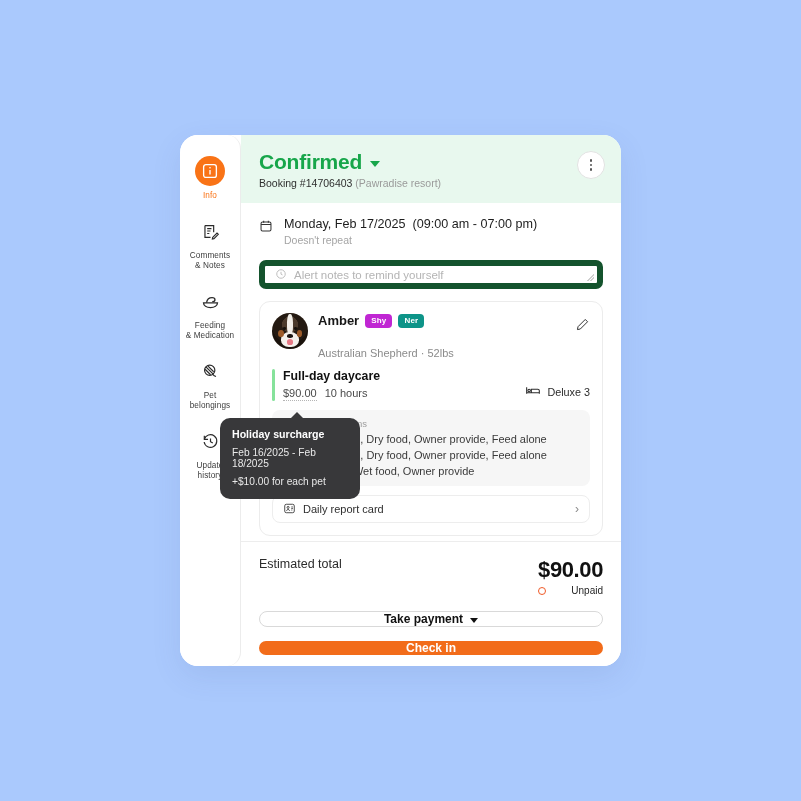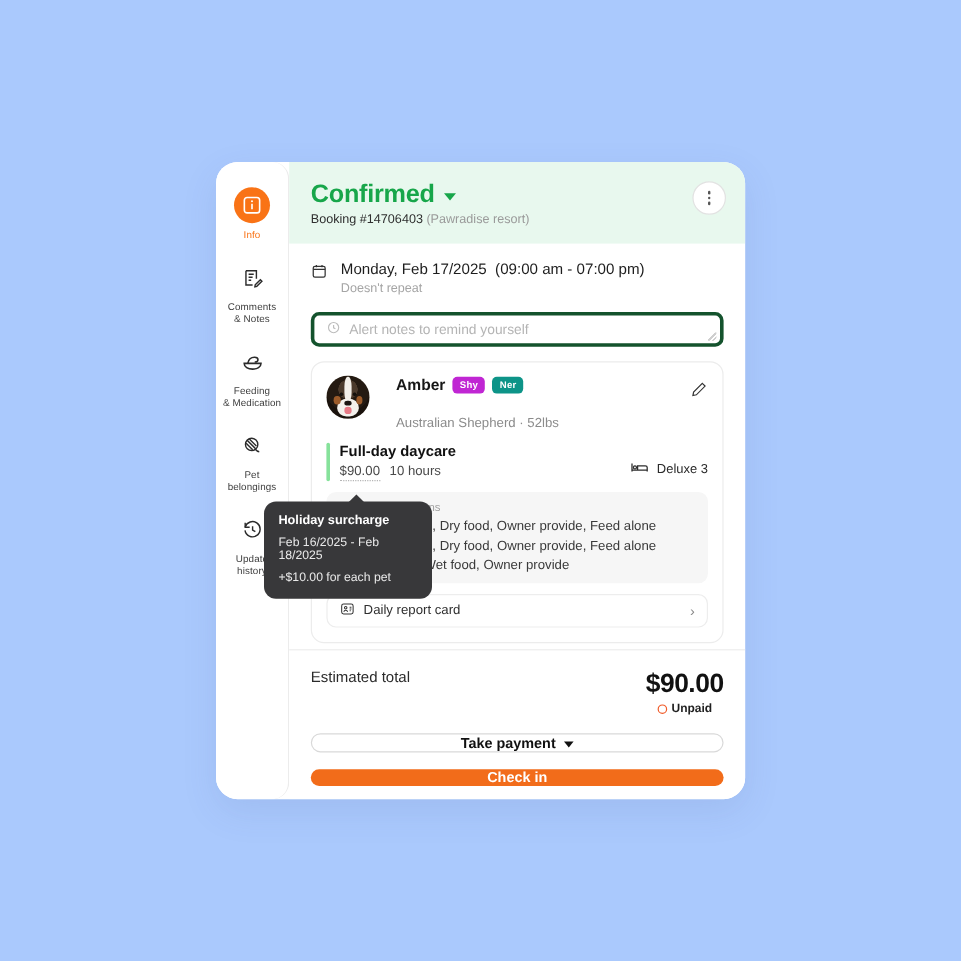--- a/index.html
+++ b/index.html
@@ -103,21 +103,21 @@
   .body-scroll { flex: 1; padding: 14px 18px 0 18px; overflow: hidden; }
 
   .date-row { display: flex; gap: 11px; align-items: flex-start; }
   .cal-ico { margin-top: 2px; color: #333; }
   .date-main { font-size: 12.6px; color: #1d1d1d; }
   .date-sub { font-size: 10.5px; color: #a5a5a5; margin-top: 3px; }
 
   .alert-input {
     margin-top: 14px;
     height: 29px;
-    border: 3px solid #14532d;
+    border: 6px solid #14532d;
     border-radius: 7px;
     display: flex; align-items: center; gap: 7px;
     padding: 0 10px;
     position: relative;
     cursor: text;
   }
   .alert-ph { font-size: 11.5px; color: #b4b4b4; }
   .resize-grip {
     position: absolute; right: 3px; bottom: 2px;
     width: 7px; height: 7px;
@@ -127,21 +127,21 @@
   }
 
   
   .pet-card {
     margin-top: 12px;
     border: 1px solid #ececec;
     border-radius: 11px;
     padding: 11px 12px 12px 12px;
     background: #fff;
   }
-  .pet-head { display: flex; align-items: flex-start; gap: 22px; position: relative; }
+  .pet-head { display: flex; align-items: flex-start; gap: 10px; position: relative; }
   .avatar {
     width: 36px; height: 36px; border-radius: 50%;
     flex: 0 0 36px;
     overflow: hidden;
     background: #d8d2c8;
     position: relative;
   }
   .avatar .fur-dark { position:absolute; inset:0; background: radial-gradient(circle at 50% 32%, #4b3a2c 0 26%, #241a12 27% 60%, #1a120c 61% 100%); }
   .avatar .blaze { position:absolute; left:41%; top:4%; width:18%; height:58%; background:#f2efe9; border-radius:40%; }
   .avatar .muzzle { position:absolute; left:26%; top:52%; width:48%; height:42%; background:#f4f1ec; border-radius:50% 50% 45% 45%; }
@@ -190,21 +190,21 @@
   
   .footer {
     border-top: 1px solid #ededed;
     padding: 15px 18px 11px;
     background: #fff;
   }
   .total-row { display: flex; align-items: flex-start; }
   .total-label { font-size: 12.5px; color: #2b2b2b; }
   .total-right { margin-left: auto; text-align: right; }
   .total-amt { font-size: 22px; font-weight: bold; color: #111; letter-spacing: -.4px; }
-  .unpaid { margin-top: 2px; font-size: 10px; font-weight: bold; color: #1f1f1f; display: flex; align-items: center; gap: 4px; justify-content: center; }
+  .unpaid { margin-top: 2px; font-size: 10px; font-weight: normal; color: #1f1f1f; display: flex; align-items: center; gap: 4px; justify-content: space-between; }
   .unpaid .ring { width: 8px; height: 8px; border: 1.6px solid #f05a28; border-radius: 50%; display: block; }
 
   .btn-row { display: flex; gap: 14px; margin-top: 15px; flex-direction: column; }
   .btn {
     flex: 1; height: 31px; border-radius: 17px;
     display: flex; align-items: center; justify-content: center; gap: 7px;
     font-size: 12px; font-weight: bold; cursor: pointer;
   }
   .btn-secondary { background: #fff; border: 1px solid #d9d9d9; color: #111; }
   .btn-primary { background: #f26c1a; color: #fff; border: none; }

